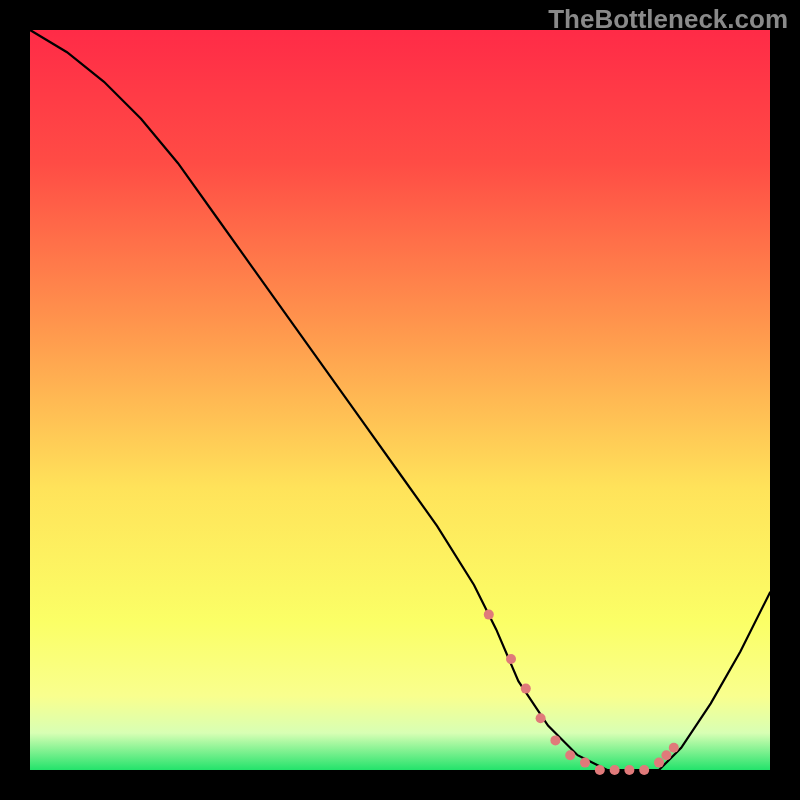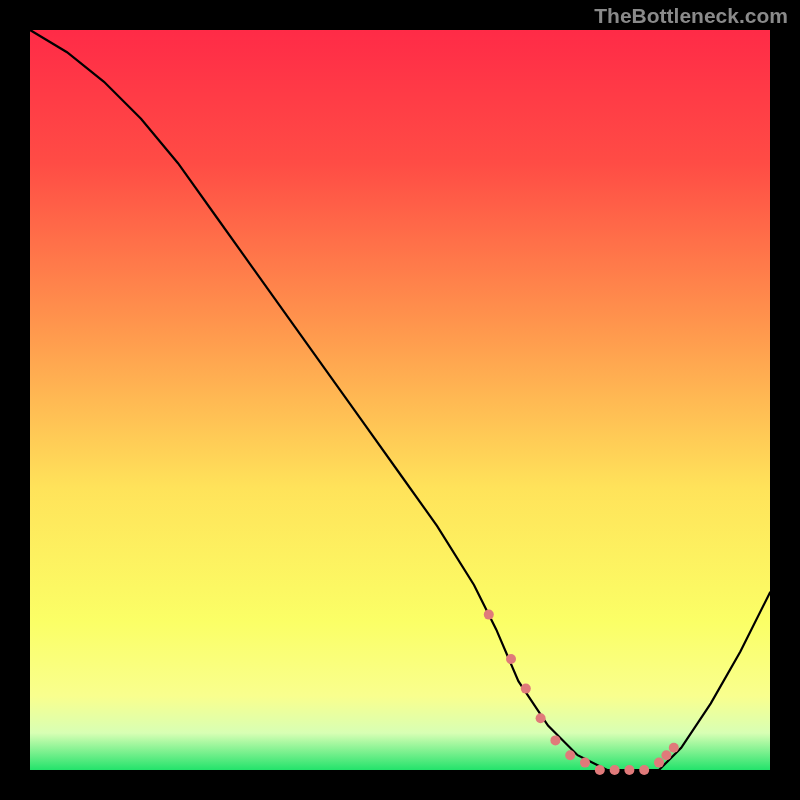--- a/index.html
+++ b/index.html
@@ -13,21 +13,21 @@
   .container {
     position: relative;
     width: 800px;
     height: 800px;
   }
   .watermark {
     position: absolute;
     top: 4px;
     right: 12px;
     font-family: Arial, Helvetica, sans-serif;
-    font-size: 21px;
+    font-size: 26px;
     font-weight: bold;
     color: #8a8a8a;
     z-index: 10;
   }
   svg {
     display: block;
   }
 </style>
 </head>
 <body>

